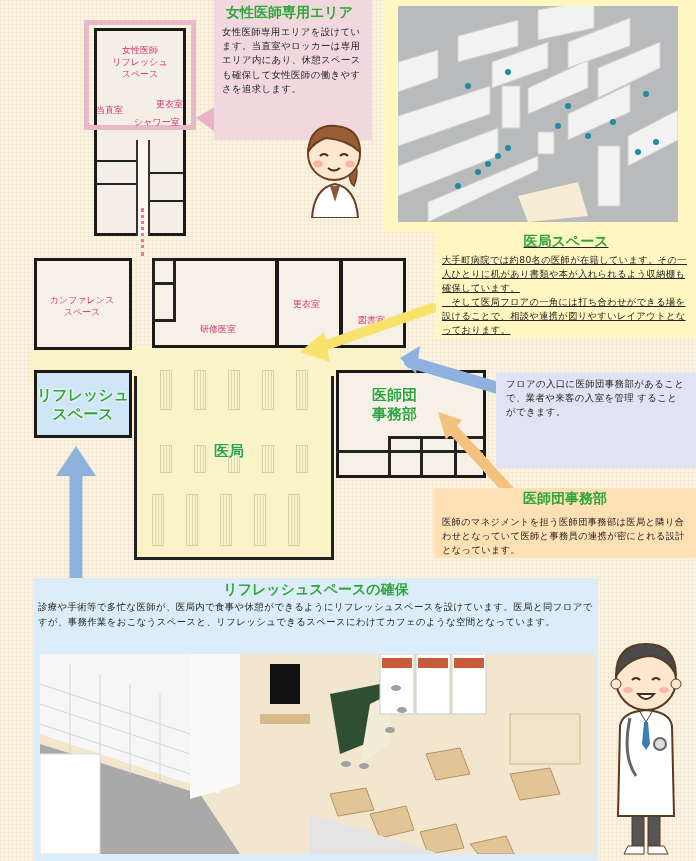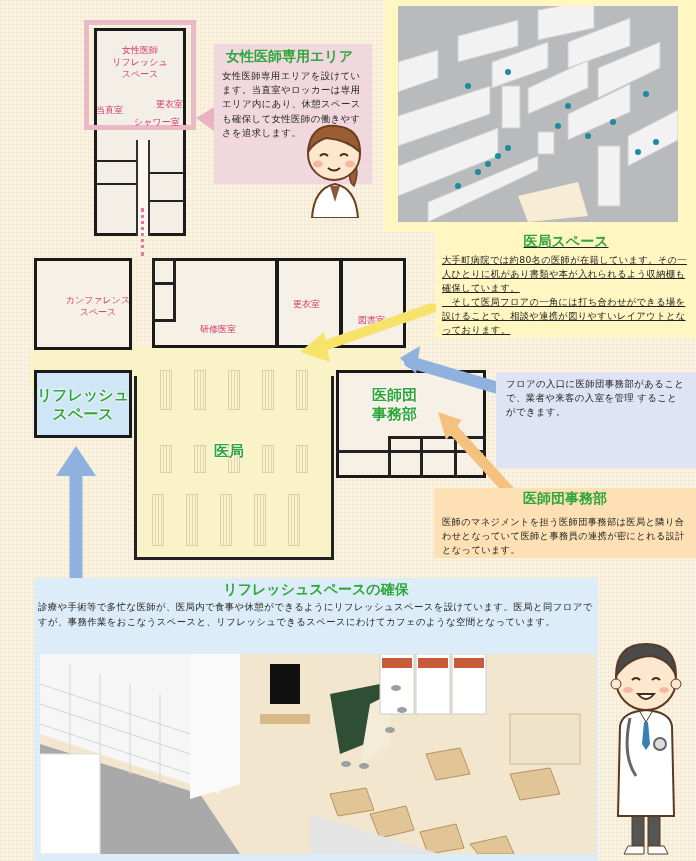--- a/index.html
+++ b/index.html
@@ -15,21 +15,21 @@
   .abs { position: absolute; }
 
   
   .box { position: absolute; }
   .box .title {
     font-family: "DejaVu Sans", sans-serif; font-weight: bold; color: #2ea63a;
     text-align: center; white-space: nowrap;
   }
   .box .body { font-size: 9.4px; line-height: 14.2px; letter-spacing: 0.4px; color: #222; }
 
-  #female-box { left: 214px; top: 0; width: 158px; height: 140px; background: #f1d8df; padding: 4px 8px; margin-top: 44px; }
+  #female-box { left: 214px; top: 0; width: 158px; height: 140px; background: #f1d8df; padding: 4px 8px; }
   #female-box .title { font-size: 14px; text-align: left; margin-bottom: 3px; padding-left: 4px; }
 
   #ikyoku-photo-frame { left: 384px; top: 0; width: 312px; height: 232px; background: #fff6c2; }
   #ikyoku-photo { left: 398px; top: 6px; width: 280px; height: 216px; background: linear-gradient(160deg,#b6b8b9 0%,#c9cacb 40%,#b4b5b6 100%); overflow: hidden; }
 
   #ikyoku-box { left: 436px; top: 230px; width: 260px; height: 108px; background: #fff6c2; padding: 3px 6px; text-decoration: underline; }
   #ikyoku-box .title { font-size: 14px; margin-bottom: 2px; }
 
   #security-box { left: 496px; top: 372px; width: 200px; height: 96px; background: #dfe3f3; padding: 5px 10px; }
   #jimu-box { left: 434px; top: 488px; width: 262px; height: 70px; background: #fde0b3; padding: 2px 8px; }
@@ -67,21 +67,21 @@
   <div class="abs" style="left:150px;top:172px;width:34px;height:2px;background:#222;"></div>
   <div class="abs" style="left:150px;top:200px;width:34px;height:2px;background:#222;"></div>
 
   <div class="abs" style="left:141px;top:208px;width:4px;height:48px;border-left:3px dotted #e27a98;"></div>
 
   <div class="abs" style="left:30px;top:346px;width:304px;height:44px;background:#fbf3c8;"></div>
   <div class="abs" style="left:134px;top:360px;width:200px;height:200px;background:#fbf3c8;border-right:3px solid #222;border-bottom:3px solid #222;border-left:3px solid #222;"></div>
   <div class="abs" style="left:30px;top:346px;width:370px;height:30px;background:#fbf3c8;"></div>
 
   <div class="room" style="left:34px;top:258px;width:98px;height:92px;"></div>
-  <div class="room-label" style="left:42px;top:294px;width:80px;white-space:pre-line;margin-left:16px;">カンファレンス
+  <div class="room-label" style="left:42px;top:294px;width:80px;white-space:pre-line;">カンファレンス
 スペース</div>
 
   <div class="room" style="left:152px;top:258px;width:126px;height:90px;"></div>
   <div class="abs" style="left:152px;top:258px;width:24px;height:64px;border:3px solid #222;"></div>
   <div class="abs" style="left:152px;top:282px;width:24px;height:3px;background:#222;"></div>
   <div class="room-label" style="left:200px;top:298px;margin-top:25px;">研修医室</div>
 
   <div class="room" style="left:276px;top:258px;width:66px;height:90px;"></div>
   <div class="room-label" style="left:293px;top:298px;">更衣室</div>
 

